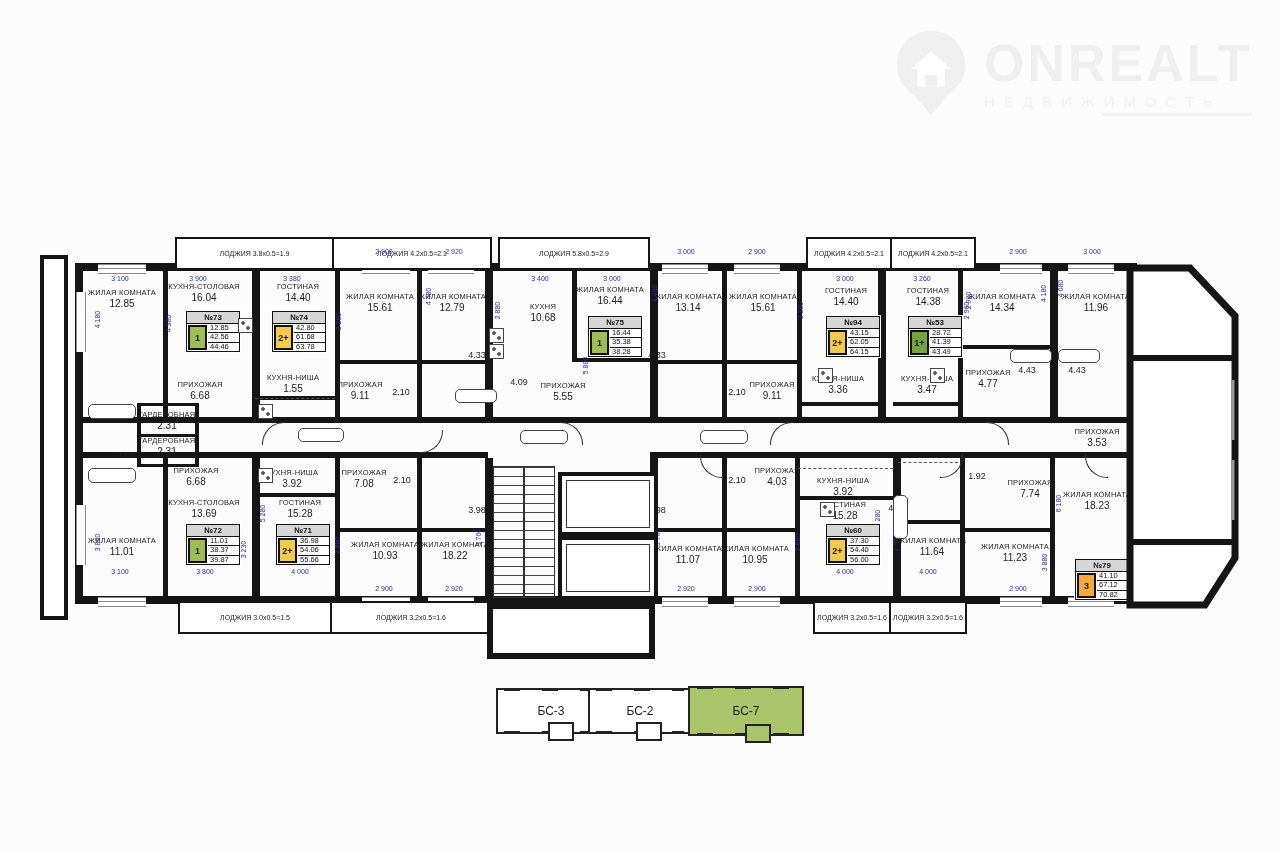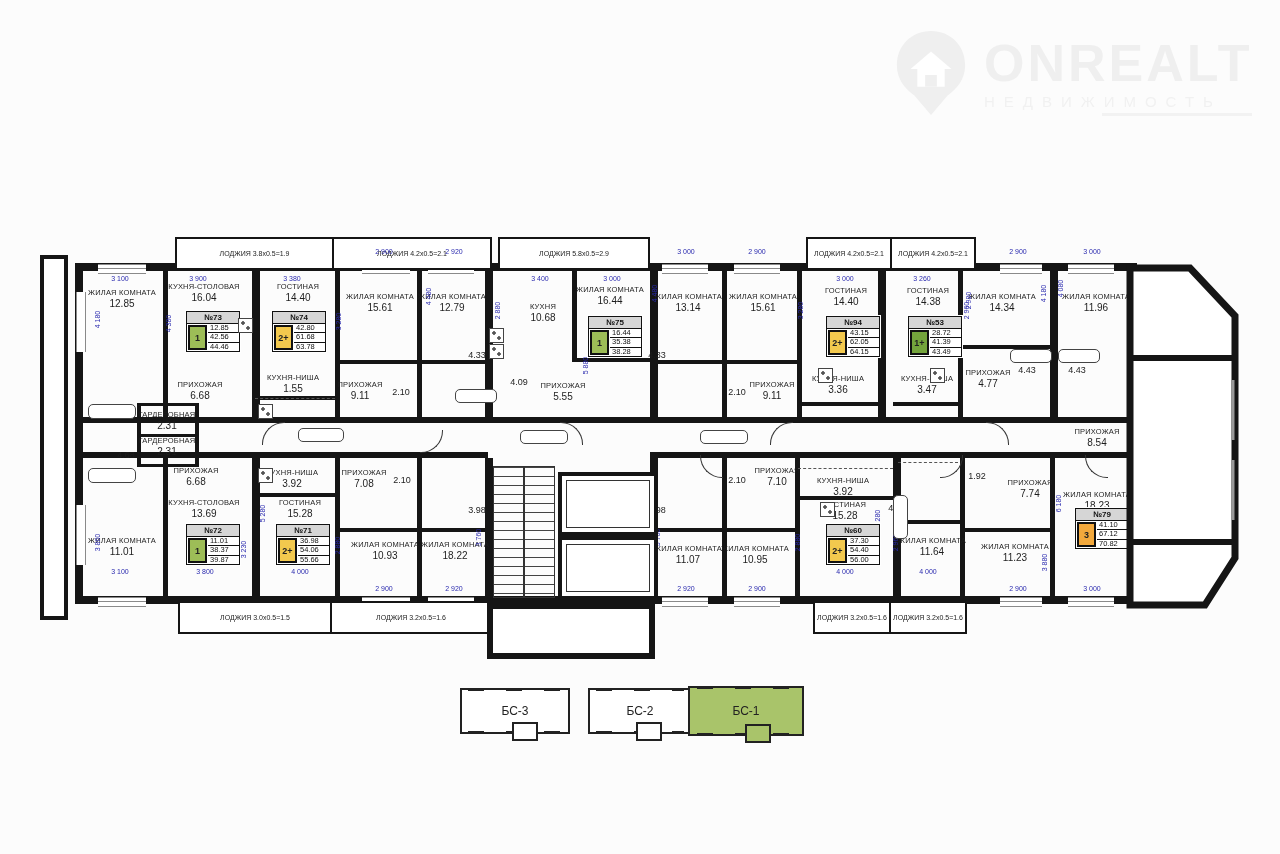--- a/index.html
+++ b/index.html
@@ -275,21 +275,21 @@
         <div class="ra">3.47</div>
       </div>
       <div class="room-label" style="left: 933px; top: 368px; width: 110px;">
         <div class="rn">ПРИХОЖАЯ</div>
         <div class="ra">4.77</div>
       </div>
       <div class="num-label" style="left: 1007px; top: 365px;">4.43</div>
       <div class="num-label" style="left: 1057px; top: 365px;">4.43</div>
       <div class="room-label" style="left: 1042px; top: 427px; width: 110px;">
         <div class="rn">ПРИХОЖАЯ</div>
-        <div class="ra">8.54</div>
+        <div class="ra">3.53</div>
       </div>
       <div class="room-label" style="left: 67px; top: 536px; width: 110px;">
         <div class="rn">ЖИЛАЯ КОМНАТА</div>
         <div class="ra">11.01</div>
       </div>
       <div class="room-label" style="left: 149px; top: 498px; width: 110px;">
         <div class="rn">КУХНЯ-СТОЛОВАЯ</div>
         <div class="ra">13.69</div>
       </div>
       <div class="room-label" style="left: 141px; top: 466px; width: 110px;">
@@ -323,21 +323,21 @@
         <div class="rn">ЖИЛАЯ КОМНАТА</div>
         <div class="ra">11.07</div>
       </div>
       <div class="room-label" style="left: 700px; top: 544px; width: 110px;">
         <div class="rn">ЖИЛАЯ КОМНАТА</div>
         <div class="ra">10.95</div>
       </div>
       <div class="num-label" style="left: 717px; top: 475px;">2.10</div>
       <div class="room-label" style="left: 722px; top: 466px; width: 110px;">
         <div class="rn">ПРИХОЖАЯ</div>
-        <div class="ra">7.10</div>
+        <div class="ra">4.03</div>
       </div>
       <div class="room-label" style="left: 788px; top: 476px; width: 110px;">
         <div class="rn">КУХНЯ-НИША</div>
         <div class="ra">3.92</div>
       </div>
       <div class="room-label" style="left: 790px; top: 500px; width: 110px;">
         <div class="rn">ГОСТИНАЯ</div>
         <div class="ra">15.28</div>
       </div>
       <div class="num-label" style="left: 877px; top: 503px;">4.13</div>
@@ -509,21 +509,21 @@
         <div class="hdr">№60</div>
         <div class="body">
           <div class="cell" style="background: rgb(243, 201, 78);">2+</div>
           <div class="vals">
             <div>37.30</div>
             <div>54.40</div>
             <div>56.00</div>
           </div>
         </div>
       </div>
-      <div class="apt" style="left: 1075px; top: 508px;">
+      <div class="apt" style="left: 1075px; top: 559px;">
         <div class="hdr">№79</div>
         <div class="body">
           <div class="cell" style="background: rgb(243, 169, 60);">3</div>
           <div class="vals">
             <div>41.10</div>
             <div>67.12</div>
             <div>70.82</div>
           </div>
         </div>
       </div>
@@ -573,32 +573,32 @@
 
   <svg style="position:absolute;left:1125px;top:260px;" width="115" height="352" viewBox="0 0 115 352">
     <polygon points="5,8 65,8 110,56 110,298 80,345 5,345" fill="#ffffff" stroke="#151515" stroke-width="7"></polygon>
     <line x1="5" y1="98" x2="110" y2="98" stroke="#151515" stroke-width="6"></line>
     <line x1="5" y1="282" x2="110" y2="282" stroke="#151515" stroke-width="6"></line>
     <line x1="108" y1="120" x2="108" y2="180" stroke="#9a9a9a" stroke-width="3"></line>
     <line x1="108" y1="200" x2="108" y2="260" stroke="#9a9a9a" stroke-width="3"></line>
   </svg>
 
   <div id="sections">
-      <div class="sec" style="left: 460px; top: 688px; width: 106px; height: 42px;">
+      <div class="sec" style="left: 496px; top: 688px; width: 106px; height: 42px;">
         <div class="notch-t"></div>
         <div class="notch-b"></div>
         <div class="tab"></div>
         <span>БС-3</span>
       </div>
       <div class="sec" style="left: 588px; top: 688px; width: 100px; height: 42px;">
         <div class="notch-t"></div>
         <div class="notch-b"></div>
         <div class="tab"></div>
         <span>БС-2</span>
       </div>
       <div class="sec active" style="left: 688px; top: 686px; width: 112px; height: 46px;">
         <div class="notch-t"></div>
         <div class="notch-b"></div>
         <div class="tab"></div>
-        <span>БС-1</span>
+        <span>БС-7</span>
       </div>
     </div>
 </div>
 
 </body></html>

